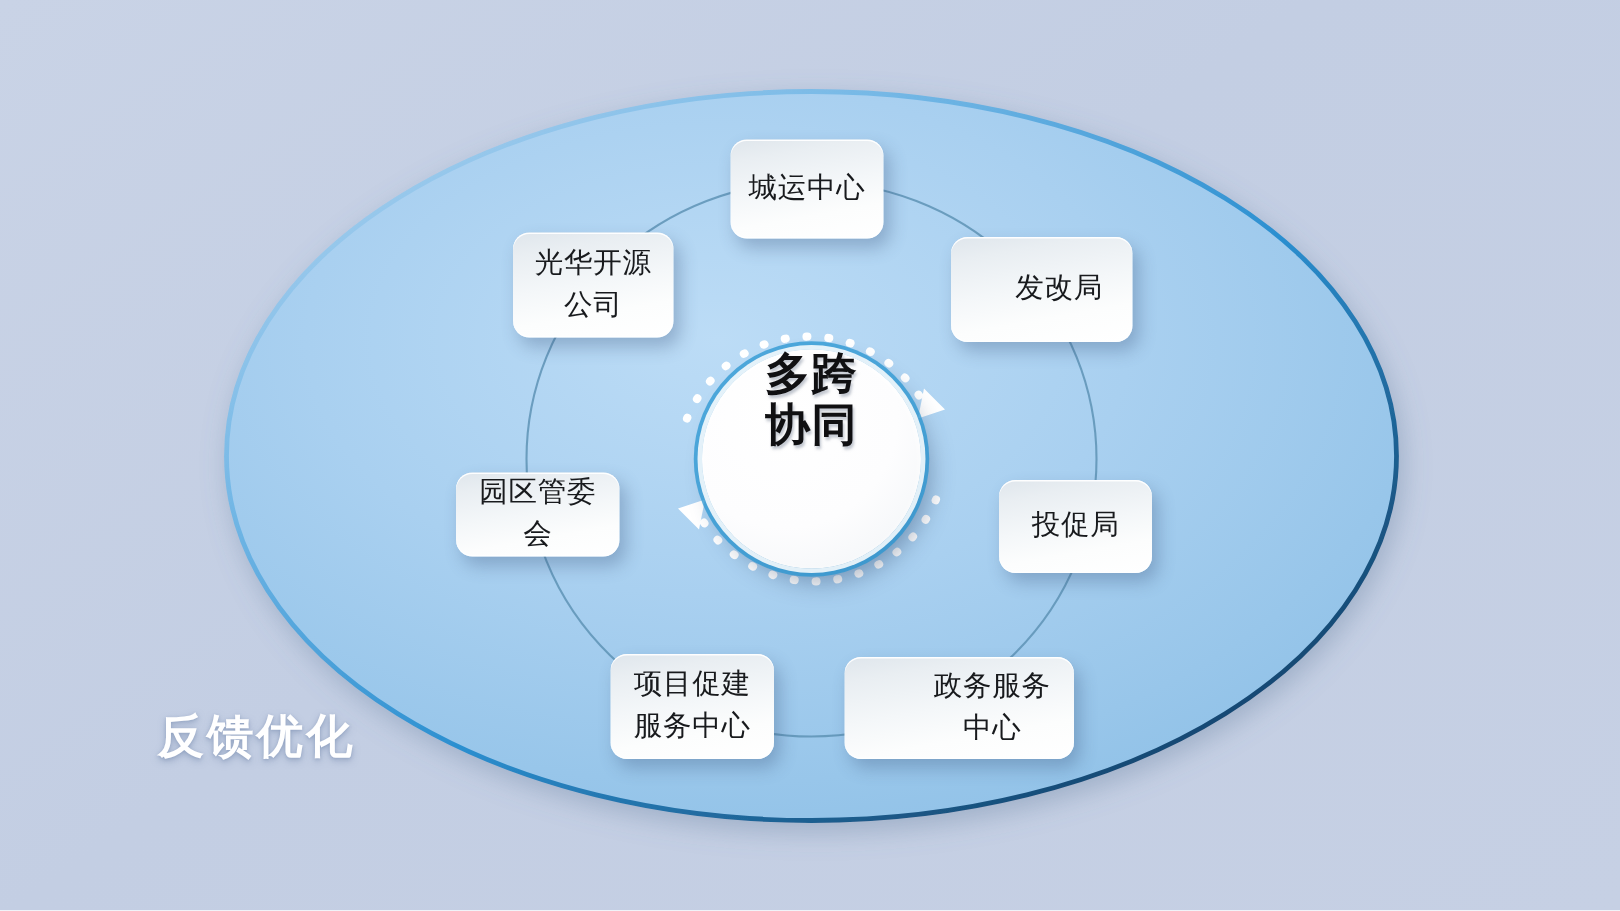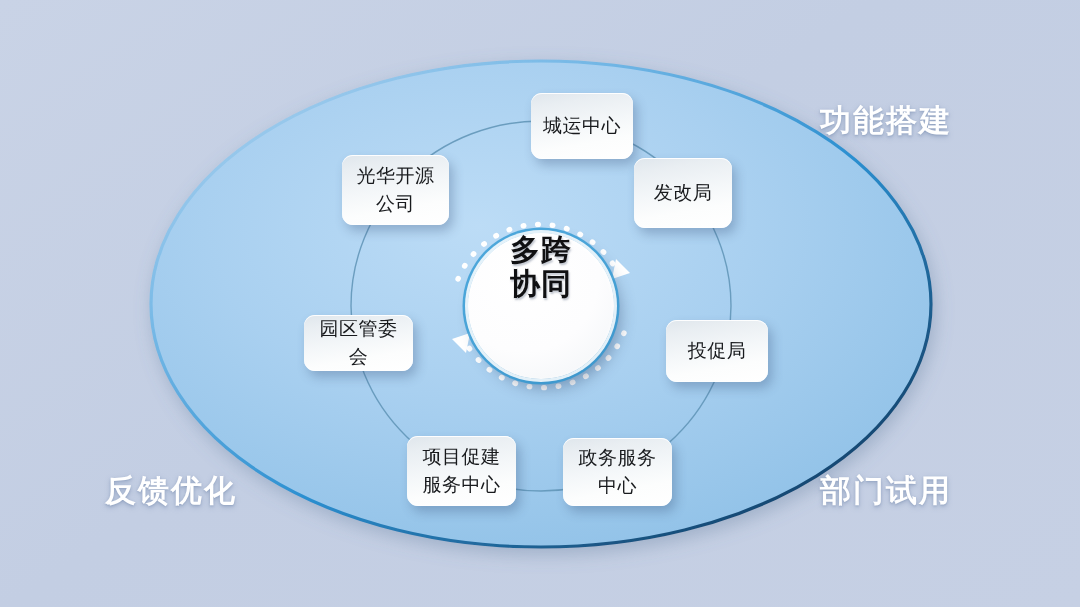--- a/index.html
+++ b/index.html
@@ -152,43 +152,41 @@
 
     <path d="M 184 128 A 88 88 0 0 1 26 138" fill="none" stroke="#ffffff" stroke-width="5.4" stroke-linecap="round" stroke-dasharray="0.6 14"></path>
     <polygon points="26,148 12,134 30,128" fill="#ffffff"></polygon>
   </svg>
 
   <div id="hub">
     <div id="hub-text">多跨
 协同</div>
   </div>
 
-  <div class="node" id="node-0" style="left: 487px; top: 93px; width: 102px; height: 66px; margin-left: 44px;">
+  <div class="node" id="node-0" style="left: 487px; top: 93px; width: 102px; height: 66px;">
     <span class="node-label">城运中心</span>
   </div>
-  <div class="node" id="node-1" style="left: 634px; top: 158px; width: 98px; height: 70px;">
+  <div class="node" id="node-1" style="left: 634px; top: 158px; width: 98px; height: 70px; padding-left: 23px;">
     <span class="node-label">发改局</span>
   </div>
   <div class="node" id="node-2" style="left: 666px; top: 320px; width: 102px; height: 62px;">
     <span class="node-label">投促局</span>
   </div>
-  <div class="node" id="node-3" style="left: 563px; top: 438px; width: 109px; height: 68px;">
+  <div class="node" id="node-3" style="left: 563px; top: 438px; width: 109px; height: 68px; padding-left: 44px;">
     <span class="node-label">政务服务
 中心</span>
   </div>
   <div class="node" id="node-4" style="left: 407px; top: 436px; width: 109px; height: 70px;">
     <span class="node-label">项目促建
 服务中心</span>
   </div>
   <div class="node" id="node-5" style="left: 304px; top: 315px; width: 109px; height: 56px;">
     <span class="node-label">园区管委
 会</span>
   </div>
   <div class="node" id="node-6" style="left: 342px; top: 155px; width: 107px; height: 70px;">
     <span class="node-label">光华开源
 公司</span>
   </div>
 
-  <div class="phase-label" id="phase-1">功能搭建</div>
   <div class="phase-label" id="phase-2">反馈优化</div>
-  <div class="phase-label" id="phase-3">部门试用</div>
 
 </div>
 
 </body></html>

